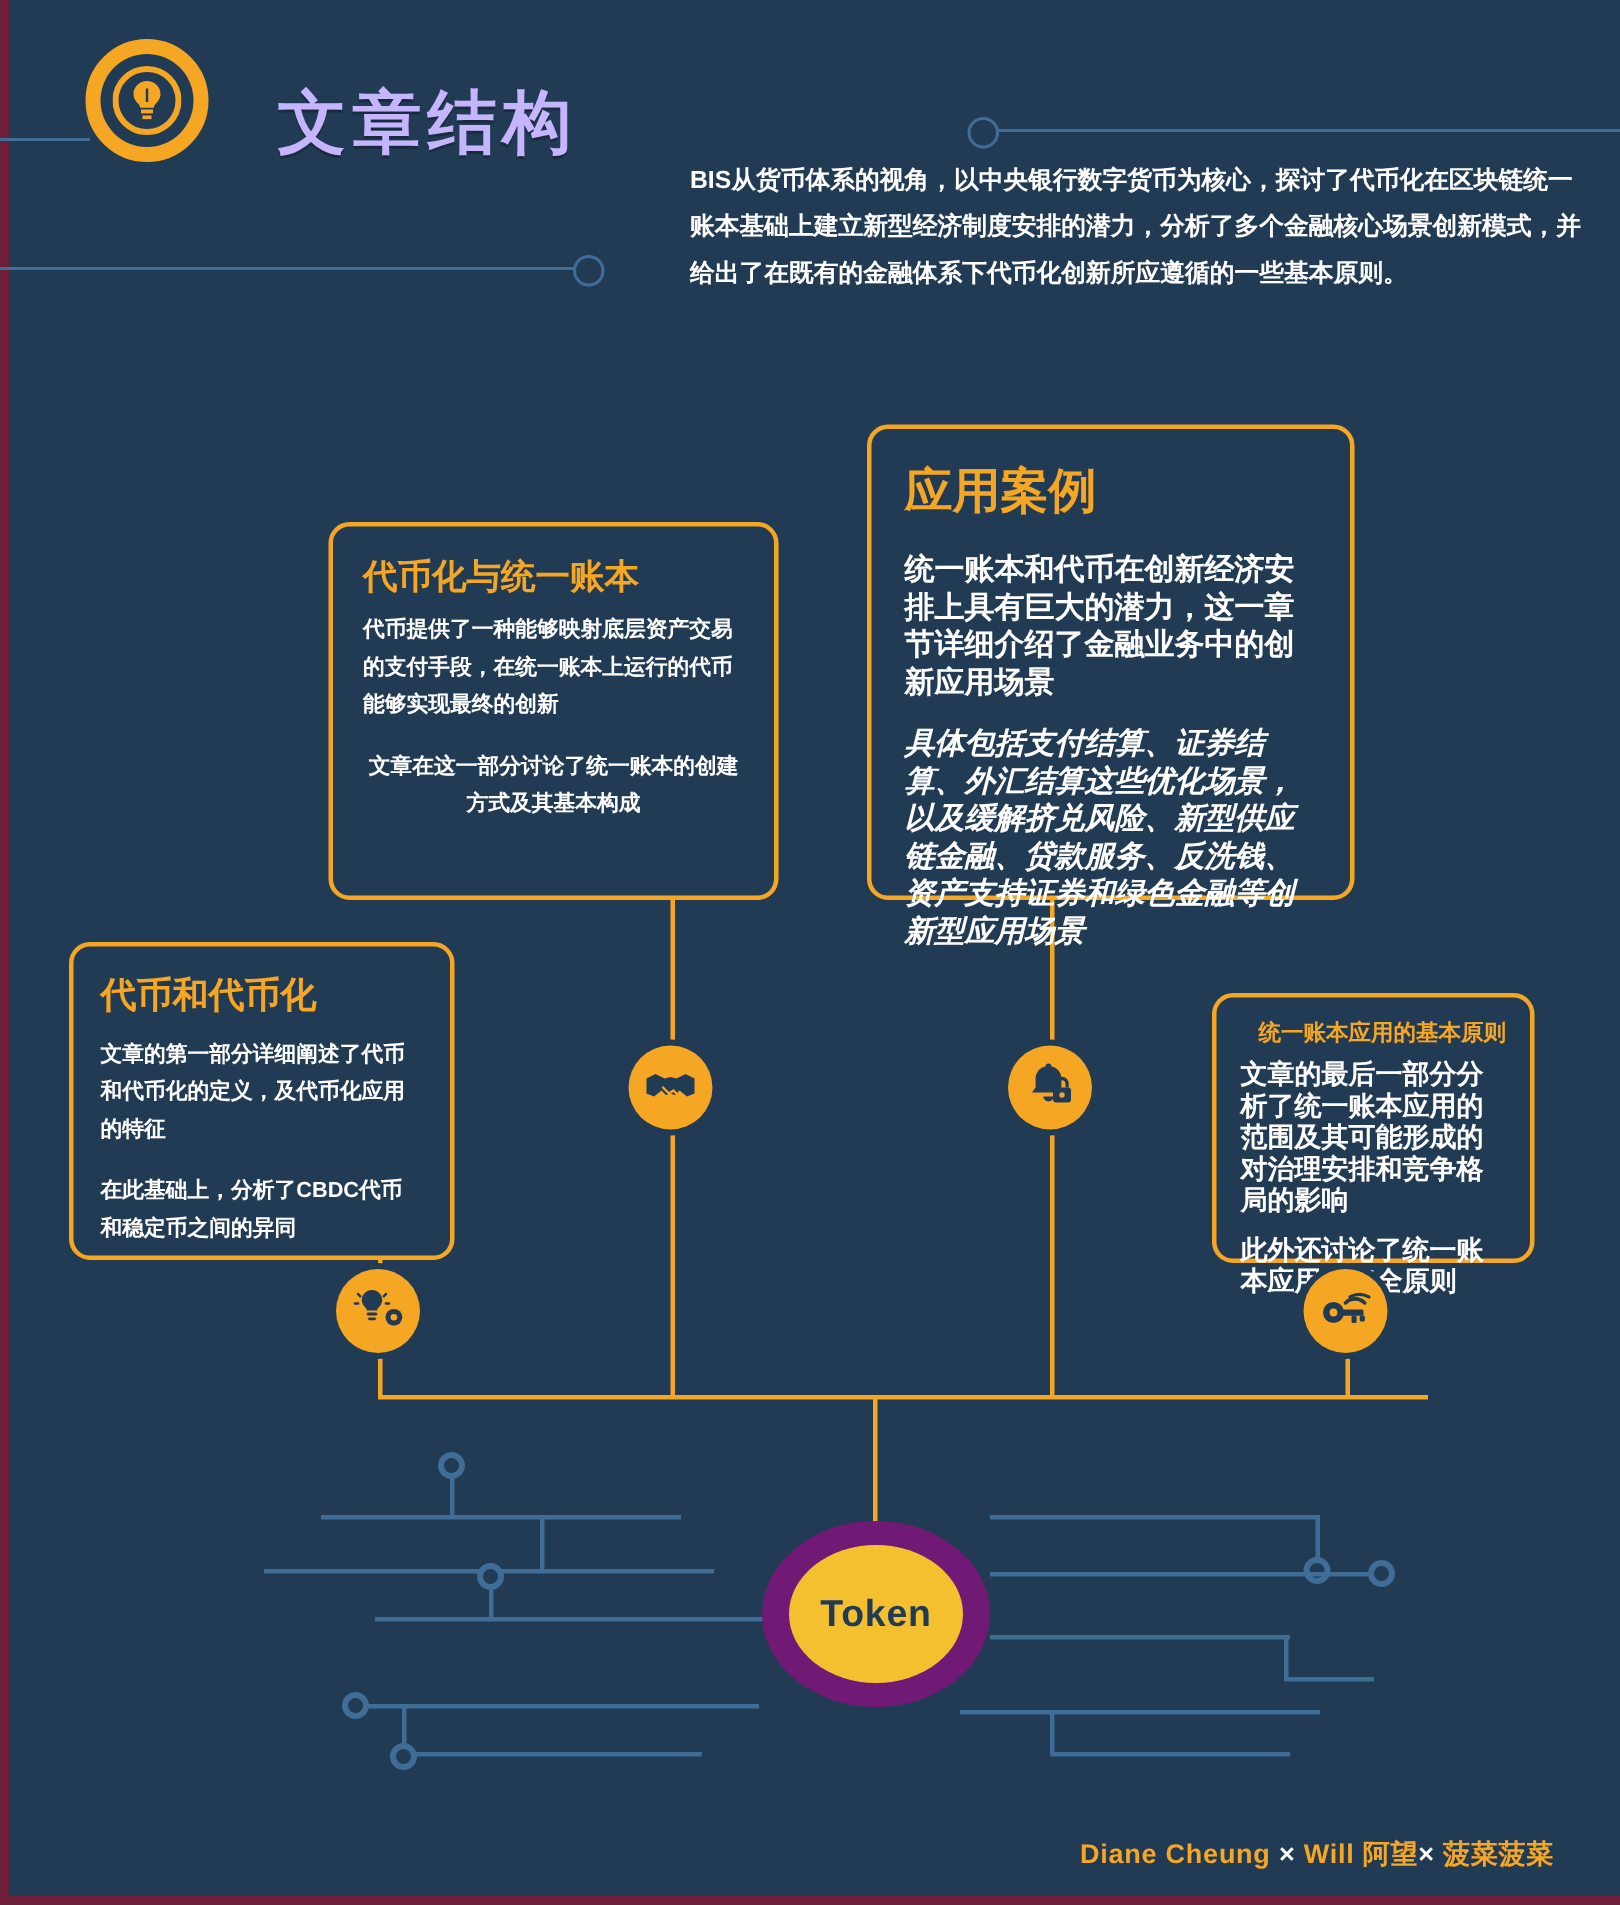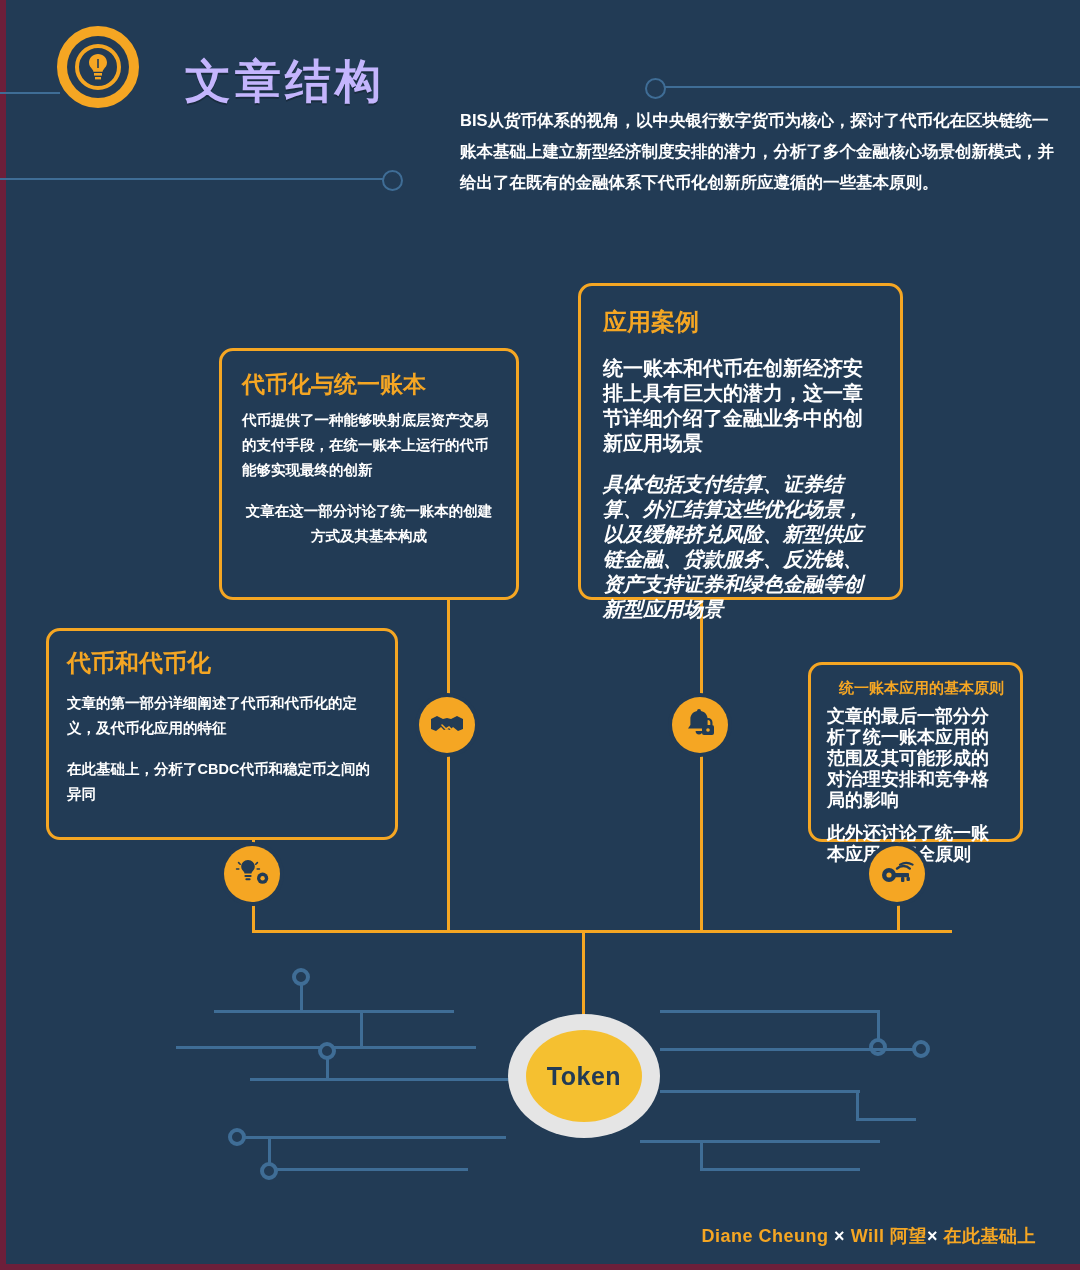--- a/index.html
+++ b/index.html
@@ -57,34 +57,34 @@
     background:#223b55;
   }
   .card h3{
     margin:0;color:#f5a623;font-weight:bold;
   }
   .card p{
     margin:0;color:#ffffff;font-weight:bold;
   }
 
   
-  #card-token{left:46px;top:628px;width:352px;height:212px;padding:16px 18px;}
+  #card-token{left:46px;top:628px;width:257px;height:212px;padding:16px 18px;}
   #card-token h3{font-size:24px;margin-bottom:12px;}
   #card-token p{font-size:14.5px;line-height:25px;}
   #card-token p+p{margin-top:16px;}
 
   
   #card-unified{left:219px;top:348px;width:300px;height:252px;padding:18px 20px;}
   #card-unified h3{font-size:23px;margin-bottom:8px;}
   #card-unified p{font-size:14.5px;line-height:25px;}
   #card-unified p+p{margin-top:16px;text-align:center;}
 
   
   #card-cases{left:578px;top:283px;width:325px;height:317px;padding:20px 22px;}
-  #card-cases h3{font-size:24px;margin-bottom:18px;}
+  #card-cases h3{font-size:32px;margin-bottom:18px;}
   #card-cases p{font-size:20px;line-height:25px;}
   #card-cases p+p{margin-top:16px;font-style:italic;}
 
   
   #card-principles{left:808px;top:662px;width:215px;height:180px;padding:14px 16px;}
   #card-principles h3{font-size:15px;margin-bottom:8px;margin-left:12px;}
   #card-principles p{font-size:18px;line-height:21px;}
   #card-principles p+p{margin-top:12px;}
 
   
@@ -92,21 +92,21 @@
     position:absolute;width:56px;height:56px;border-radius:50%;
     background:#f5a623;display:flex;align-items:center;justify-content:center;
     box-shadow:0 0 0 4px #223b55;
   }
   .badge svg{display:block;}
 
   
   .token-outer{
     position:absolute;left:508px;top:1014px;width:152px;height:124px;
     border-radius:50%;
-    background:#e5e5e5;
+    background:#701a75;
     display:flex;align-items:center;justify-content:center;
   }
   .token-inner{
     width:116px;height:92px;border-radius:50%;background:#f5c030;
     display:flex;align-items:center;justify-content:center;
     color:#223b55;font-weight:bold;font-size:25px;letter-spacing:.5px;
   }
 
   
   .circ{position:absolute;background:#3f6d96;}
@@ -267,16 +267,16 @@
   <div class="circ" style="left:700px;top:1168px;width:160px;height:3px;"></div>
 
   <div class="token-outer">
     <div class="token-inner">Token</div>
   </div>
 
   <div class="footer">
     <span>Diane Cheung</span>
     <span class="sep">×</span>
     <span>Will 阿望</span><span class="sep">×</span>
-    <span>在此基础上</span>
+    <span>菠菜菠菜</span>
   </div>
 
 </div>
 
 </body></html>

